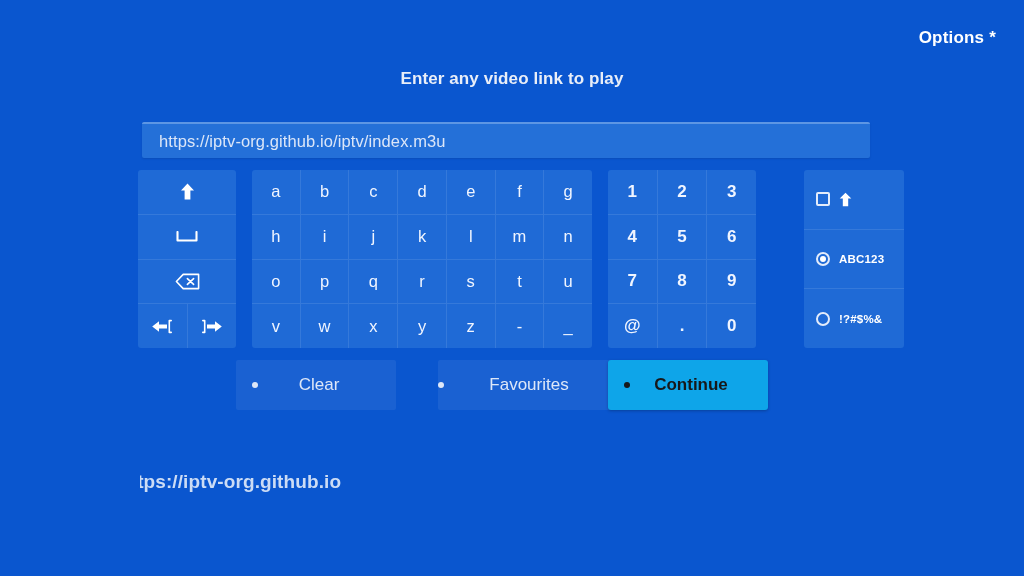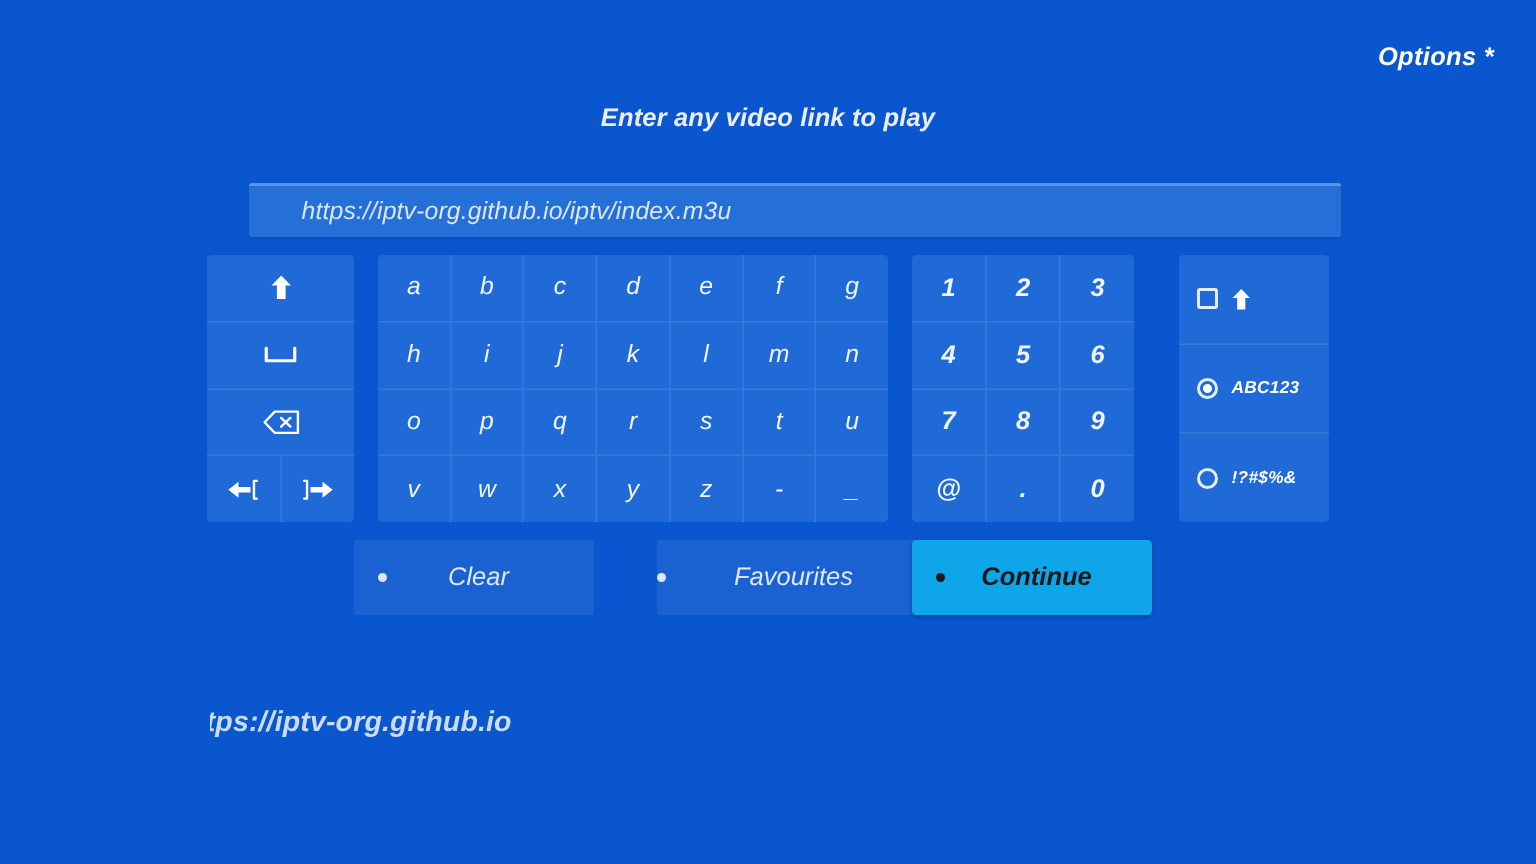--- a/index.html
+++ b/index.html
@@ -13,21 +13,20 @@
     overflow: hidden;
     font-family: "Liberation Sans", sans-serif;
     position: relative;
     color: #ffffff;
   }
 
   #screen {
     position: absolute;
     inset: 0;
     background: #0a56cf;
-    font-style: italic;
   }
 
   
   #options-link {
     position: absolute;
     top: 28px;
     right: 28px;
     font-size: 17px;
     font-weight: bold;
     letter-spacing: 0.2px;
@@ -55,23 +54,22 @@
     top: 122px;
     width: 728px;
     height: 36px;
     box-sizing: border-box;
     background: #2470d8;
     border: none;
     border-top: 2px solid #5d96e4;
     border-radius: 2px;
     display: flex;
     align-items: center;
-    padding-left: 35px;
+    padding-left: 17px;
     box-shadow: 0 1px 2px rgba(0,0,0,0.10);
-    margin-left: 24px;
   }
   #url-input-value {
     font-size: 16.5px;
     color: #dbe6f8;
     letter-spacing: 0.1px;
     white-space: nowrap;
     overflow: hidden;
   }
 
   
@@ -115,21 +113,21 @@
   #panel-fn .key { font-size: 15px; }
 
   
   #panel-letters { left: 114px; width: 340px; }
 
   
   #panel-digits { left: 470px; width: 148px; }
   #panel-digits .key { font-size: 17px; font-weight: 600; }
 
   
-  #panel-opts { left: 648px; width: 100px; }
+  #panel-opts { left: 666px; width: 100px; }
   .optrow {
     flex: 1 1 0;
     display: flex;
     align-items: center;
     padding-left: 12px;
     gap: 9px;
     border-top: 1px solid rgba(255,255,255,0.10);
     font-size: 11.5px;
     font-weight: bold;
     color: #ffffff;

